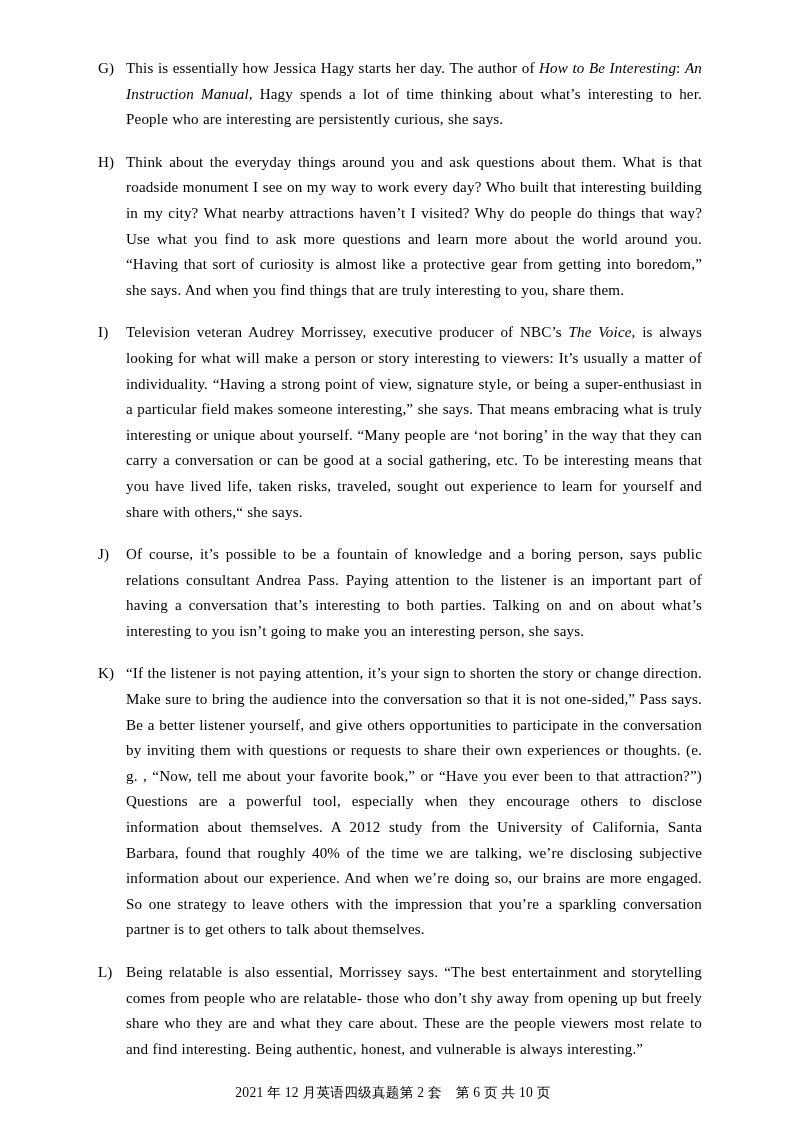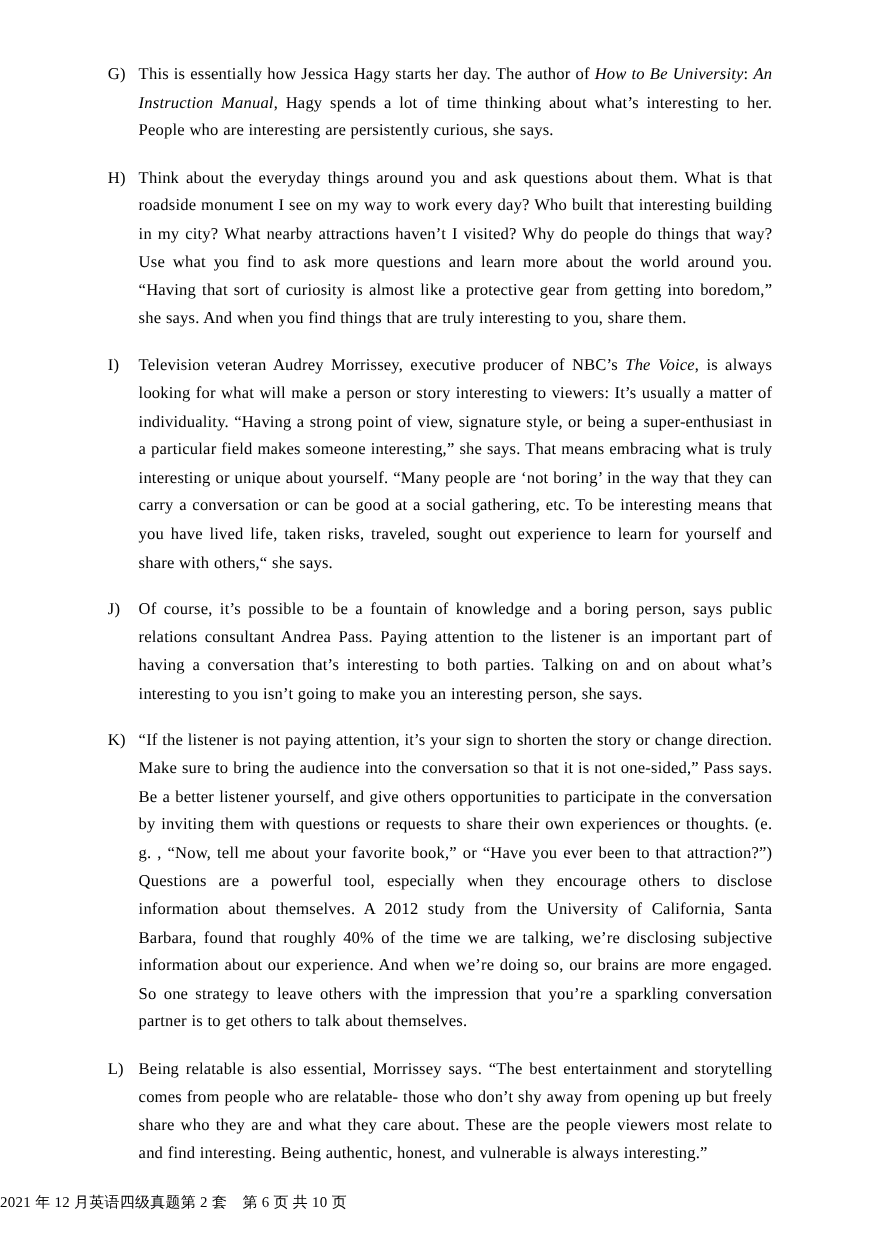--- a/index.html
+++ b/index.html
@@ -65,44 +65,44 @@
     display: block;
   }
 
   .para .body i,
   .para .body em {
     font-style: italic;
   }
 
   #footer {
     position: absolute;
-    left: 0;
+    left: 15px;
     top: 1083px;
     width: 756px;
-    text-align: left;
+    text-align: center;
     font-size: 13.6px;
     line-height: 20px;
     font-family: "Liberation Serif", "DejaVu Serif", serif;
     letter-spacing: 0.02em;
   }
 
   #footer .seg {
     white-space: pre;
   }
 </style>
 </head>
 <body>
 
 <div id="page">
 
   <div id="content">
 
     <p class="para">
       <span class="label">G)</span>
-      <span class="body">This is essentially how Jessica Hagy starts her day. The author of <i>How to Be University</i>: <i>An Instruction Manual</i>, Hagy spends a lot of time thinking about what’s interesting to her. People who are interesting are persistently curious, she says.</span>
+      <span class="body">This is essentially how Jessica Hagy starts her day. The author of <i>How to Be Interesting</i>: <i>An Instruction Manual</i>, Hagy spends a lot of time thinking about what’s interesting to her. People who are interesting are persistently curious, she says.</span>
     </p>
 
     <p class="para">
       <span class="label">H)</span>
       <span class="body">Think about the everyday things around you and ask questions about them. What is that roadside monument I see on my way to work every day? Who built that interesting building in my city? What nearby attractions haven’t I visited? Why do people do things that way? Use what you find to ask more questions and learn more about the world around you. “Having that sort of curiosity is almost like a protective gear from getting into boredom,” she says. And when you find things that are truly interesting to you, share them.</span>
     </p>
 
     <p class="para">
       <span class="label">I)</span>
       <span class="body">Television veteran Audrey Morrissey, executive producer of NBC’s <i>The Voice</i>, is always looking for what will make a person or story interesting to viewers: It’s usually a matter of individuality. “Having a strong point of view, signature style, or being a super-enthusiast in a particular field makes someone interesting,” she says. That means embracing what is truly interesting or unique about yourself. “Many people are ‘not boring’ in the way that they can carry a conversation or can be good at a social gathering, etc. To be interesting means that you have lived life, taken risks, traveled, sought out experience to learn for yourself and share with others,“ she says.</span>

